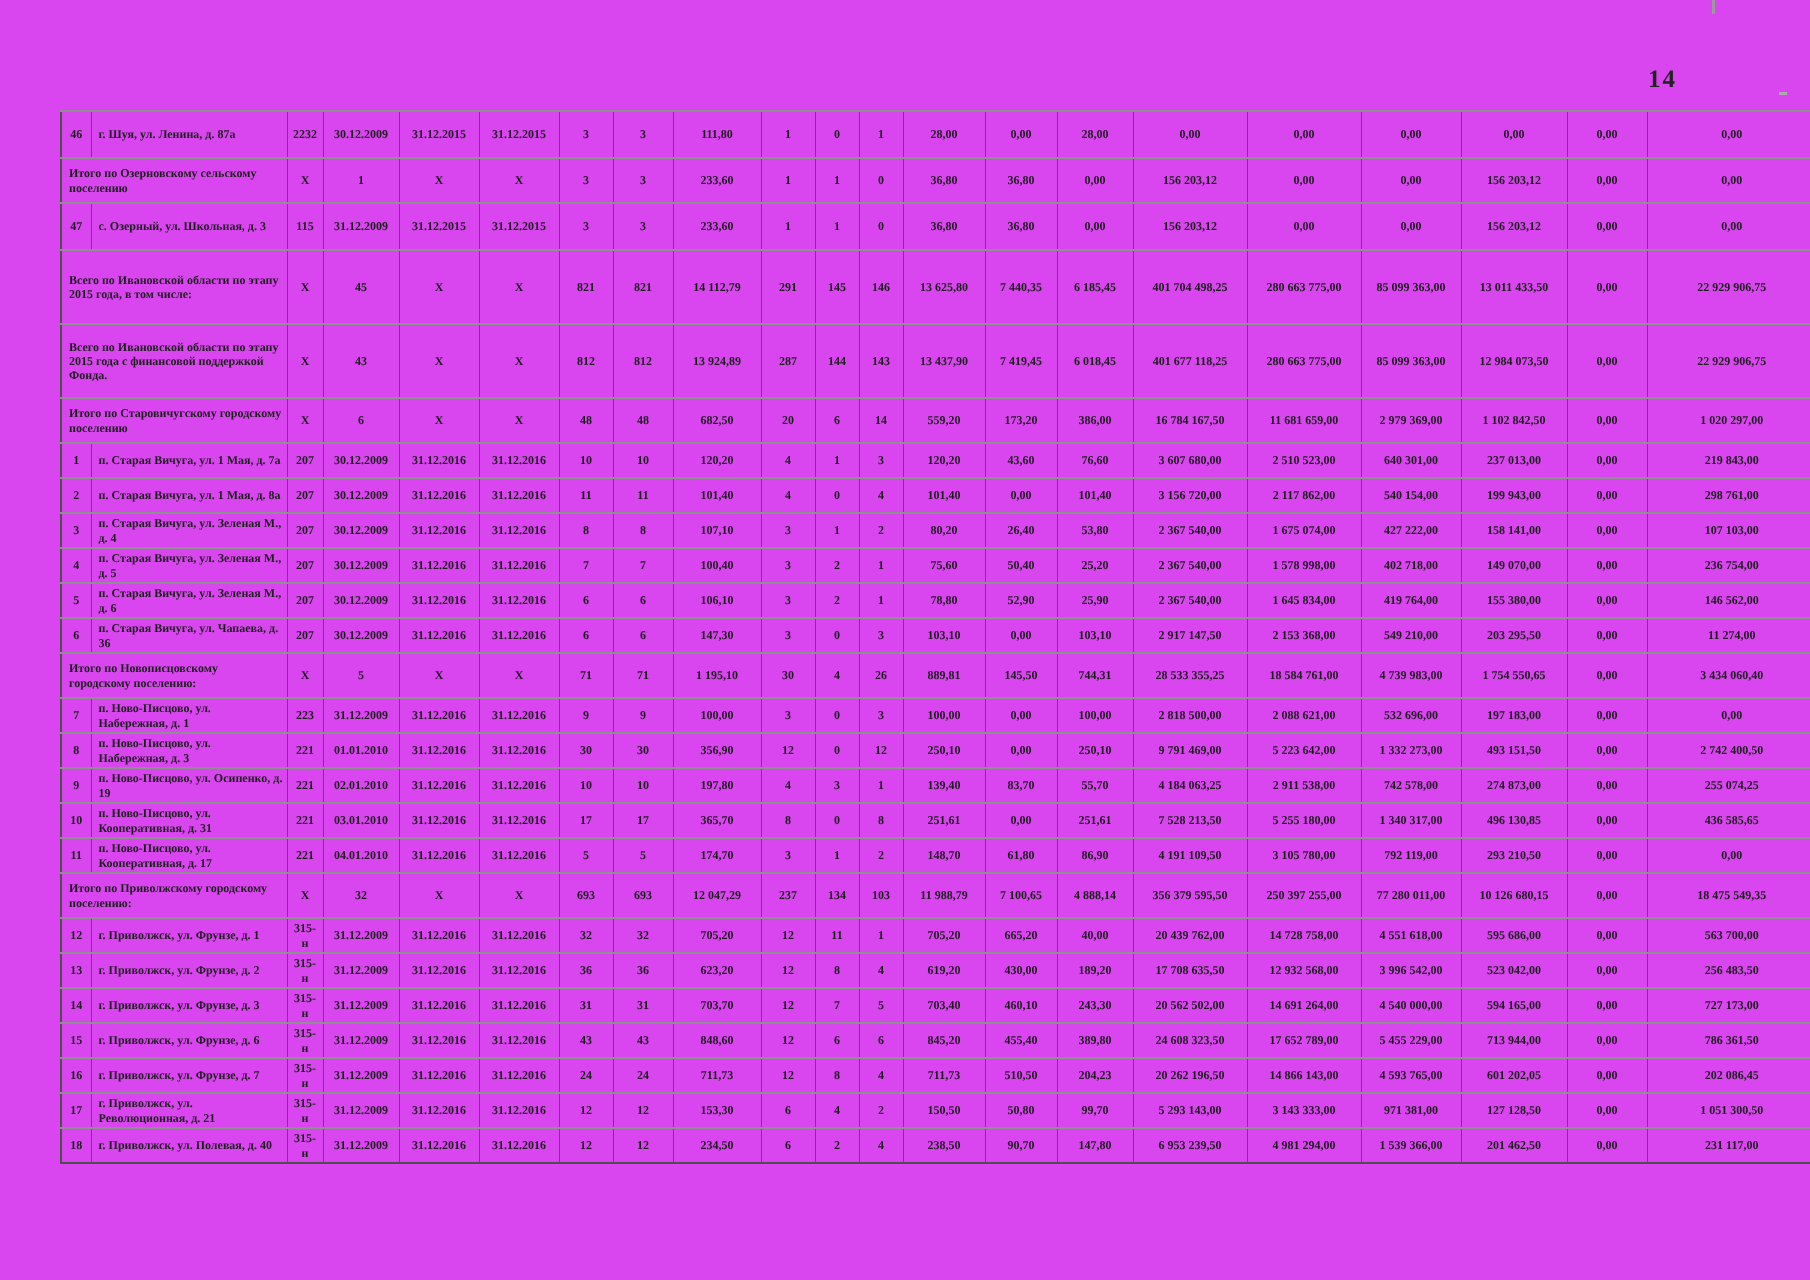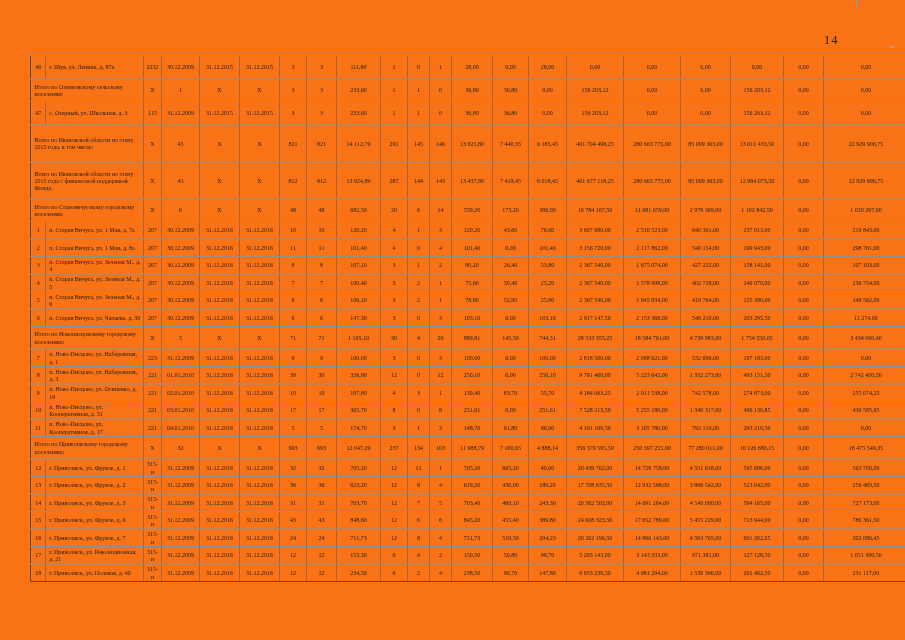--- a/index.html
+++ b/index.html
@@ -1,17 +1,17 @@
 <!DOCTYPE html>
 <html><head>
 <meta charset="utf-8">
 <style>
   html,body{margin:0;padding:0;background:#e8e8e8;}
-  .viewport{position:relative;width:905px;height:640px;overflow:hidden;background:#f97316;
-    font-family:"Liberation Serif","DejaVu Serif",serif;color:#1c1c1c;}
+  .viewport{position:relative;width:905px;height:640px;overflow:hidden;background:#d946ef;
+    font-family:"Liberation Serif","DejaVu Serif",serif;color:#1c1c1c;font-weight:bold;}
   .scale{position:absolute;top:0;left:0;width:1810px;height:1280px;
     transform:scale(0.5);transform-origin:0 0;}
   .pageno{position:absolute;top:66px;left:1648px;font-size:25px;letter-spacing:2px;color:#222;}
   .artifact-tick{position:absolute;top:0;left:1712px;width:3px;height:14px;background:#9a9a9a;}
   .artifact-dot{position:absolute;top:92px;left:1779px;width:8px;height:3px;background:#aaa;}
   table.sheet{position:absolute;top:110px;left:60px;border-collapse:collapse;table-layout:fixed;
     width:1756px;border:2.5px solid #4e4e4e;}
   table.sheet td{border:1.5px solid #545454;border-top:2.5px solid #8f8f8f;
     padding:1px 4px;text-align:center;vertical-align:middle;
     font-size:12px;line-height:1.18;overflow:hidden;color:#1e1e1e;}

